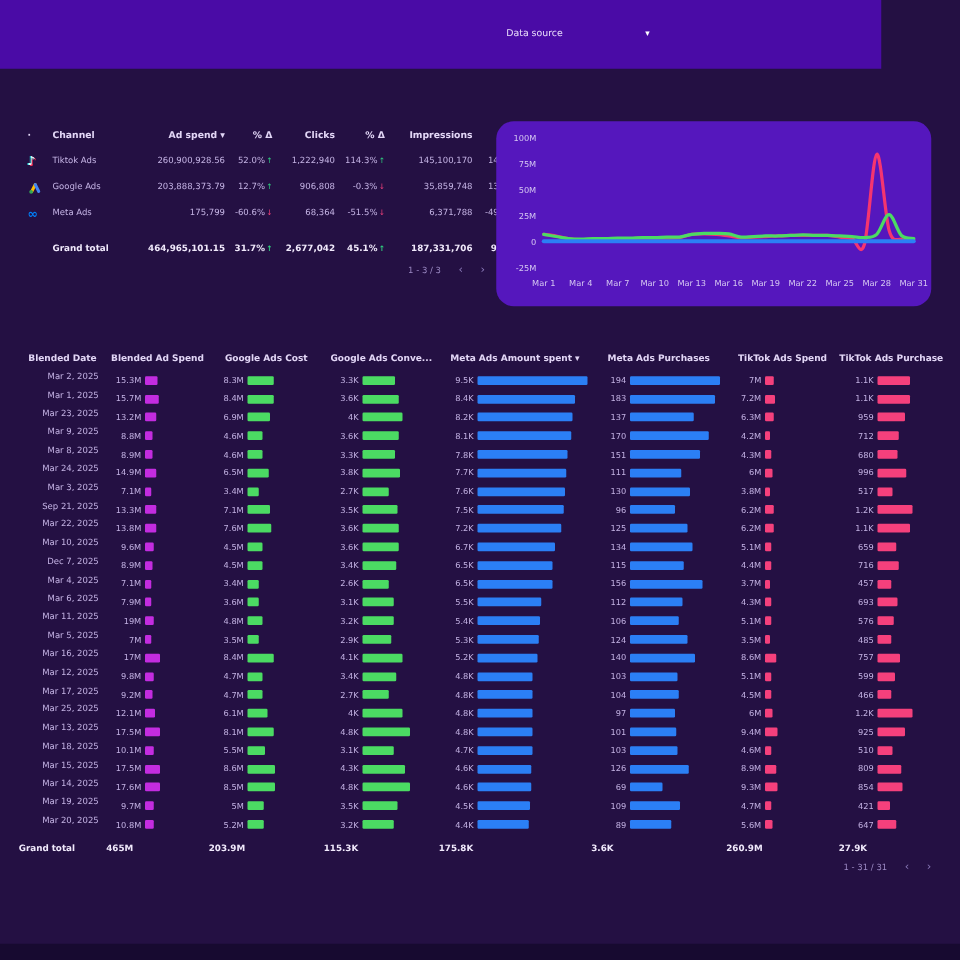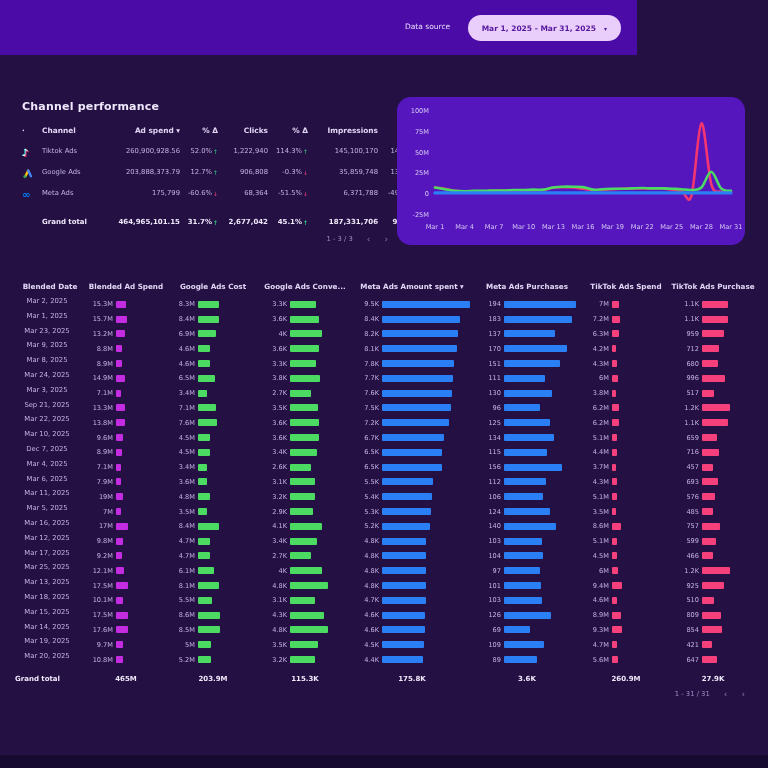--- a/index.html
+++ b/index.html
@@ -1,19 +1,19 @@
 <!DOCTYPE html>
 <html><head>
 <meta charset="utf-8">
 <style>
   html,body{margin:0;padding:0;background:#1a0b33;}
   *{box-sizing:border-box;}
   .page{position:relative;width:768px;height:768px;background:#241043;font-family:"DejaVu Sans","Liberation Sans",sans-serif;overflow:hidden;}
   
-  .topbar{position:absolute;left:0;top:0;width:637px;height:55px;background:#4a0ba6;}
+  .topbar{position:absolute;left:0;top:0;width:705px;height:55px;background:#4a0ba6;}
   .ds-wrap{position:absolute;left:405px;top:22px;display:flex;align-items:center;gap:66px;color:#e9ddfb;font-size:7.5px;cursor:pointer;}
   .ds-caret{font-size:7px;color:#fff;}
   .date-pill{position:absolute;right:16px;top:15px;height:26px;padding:0 14px;background:#e9cdfb;border-radius:13px;display:flex;align-items:center;gap:8px;color:#54179e;font-size:7.5px;font-weight:bold;cursor:pointer;}
   .date-pill .caret{font-size:6px;color:#54179e;}
   .bottom-strip{position:absolute;left:0;bottom:0;width:768px;height:13px;background:#170a30;}
 
   
   .cp{position:absolute;left:22px;top:100px;width:366px;color:#c3b2e3;}
   .cp h2,.sum h2{margin:0 0 10px 0;font-size:11px;color:#efe7fb;letter-spacing:.2px;}
   .cp-grid{display:grid;grid-template-columns:20px 56px 82px 38px 50px 40px 70px 40px;align-items:center;}
@@ -32,47 +32,42 @@
   .pag-btn{cursor:pointer;font-size:9px;color:#8a79b8;}
 
   
   .chart-panel{position:absolute;left:397px;top:97px;width:348px;height:148px;background:#5517bd;border-radius:14px;}
 
   
   .sum{position:absolute;left:15px;top:278px;width:740px;color:#c3b2e3;}
   .sum-grid{display:grid;grid-template-columns:70px 82px 92px 92px 122px 108px 90px 84px;align-items:center;}
   .sum-head{font-weight:bold;color:#e2d6f6;font-size:7.2px;text-align:center;padding:4px 0 6px 0;white-space:nowrap;}
   .sum-row{height:14.8px;}
-  .date-cell{font-size:6.8px;text-align:center;padding-right:6px;white-space:nowrap;}
+  .date-cell{font-size:6.8px;text-align:right;padding-right:6px;white-space:nowrap;}
   .metric-cell{display:flex;align-items:center;height:14.8px;}
   .mval{width:28px;text-align:right;font-size:6.6px;margin-right:3px;white-space:nowrap;}
   .mbar{height:7px;border-radius:1px;}
   .sum-total{font-weight:bold;color:#f0e9fb;font-size:7px;padding-top:8px;}
-  .tot-cell{text-align:center;font-size:7px;}
+  .tot-cell{text-align:left;font-size:7px;}
   .sum-pag{display:flex;justify-content:flex-end;align-items:center;gap:14px;font-size:6.8px;color:#9c8ac4;margin-top:6px;padding-right:10px;}
   .axis-label{fill:#d6c8f2;font-size:6.6px;font-family:"DejaVu Sans",sans-serif;}
 </style>
 </head>
 <body>
 
 <div class="page">
 
   <div class="topbar">
     <div class="ds-wrap">
       <span>Data source</span>
       <span class="ds-caret">▾</span>
     </div>
-    <div class="date-pill">
-      <span>Mar 1, 2025 - Mar 31, 2025</span>
-      <span class="caret">▾</span>
-    </div>
   </div>
 
   <div class="cp">
-    <h2>Channel performance</h2>
     <div class="cp-grid" id="cp-table">
         <div class="cp-head ">·</div>
         <div class="cp-head ">Channel</div>
         <div class="cp-head r">Ad spend ▾</div>
         <div class="cp-head r">% Δ</div>
         <div class="cp-head r">Clicks</div>
         <div class="cp-head r">% Δ</div>
         <div class="cp-head r">Impressions</div>
         <div class="cp-head r">% Δ</div>
         <div class="cp-cell cp-row-h"><span class="chan-icon"><span class="tiktok-glyph">♪</span></span></div>

